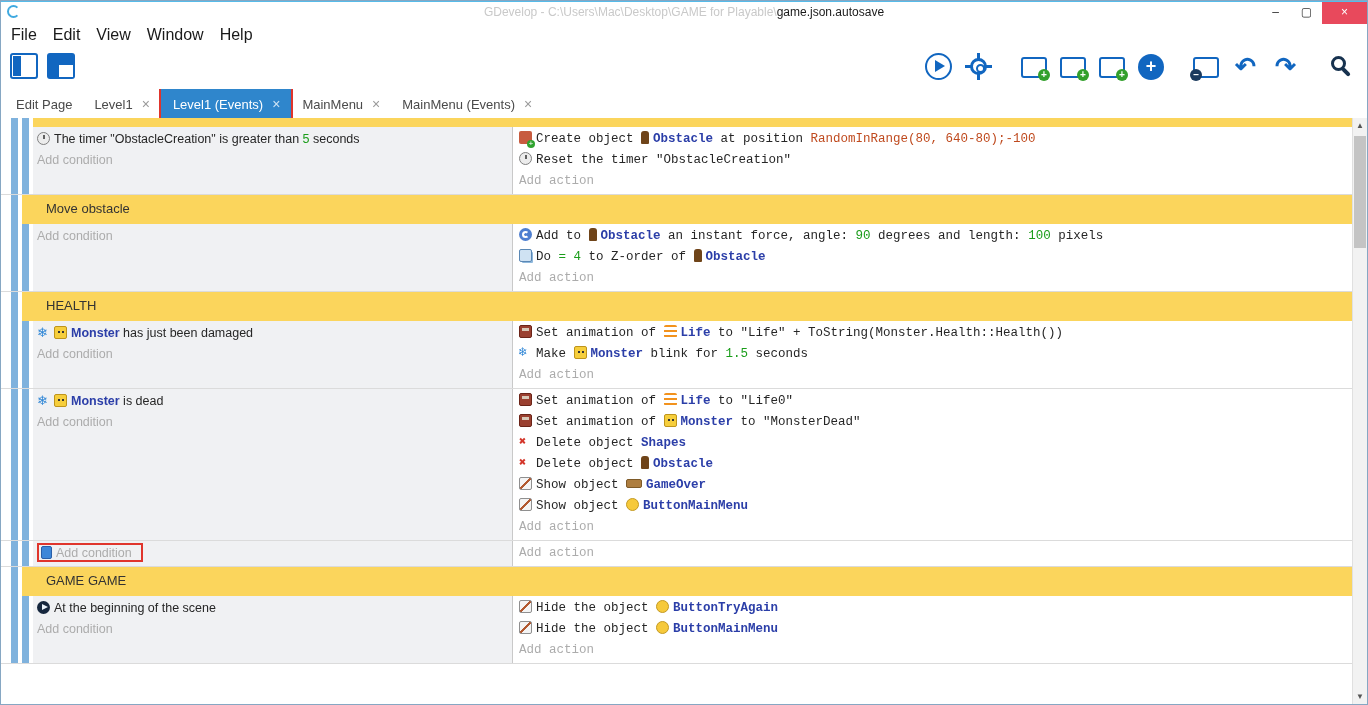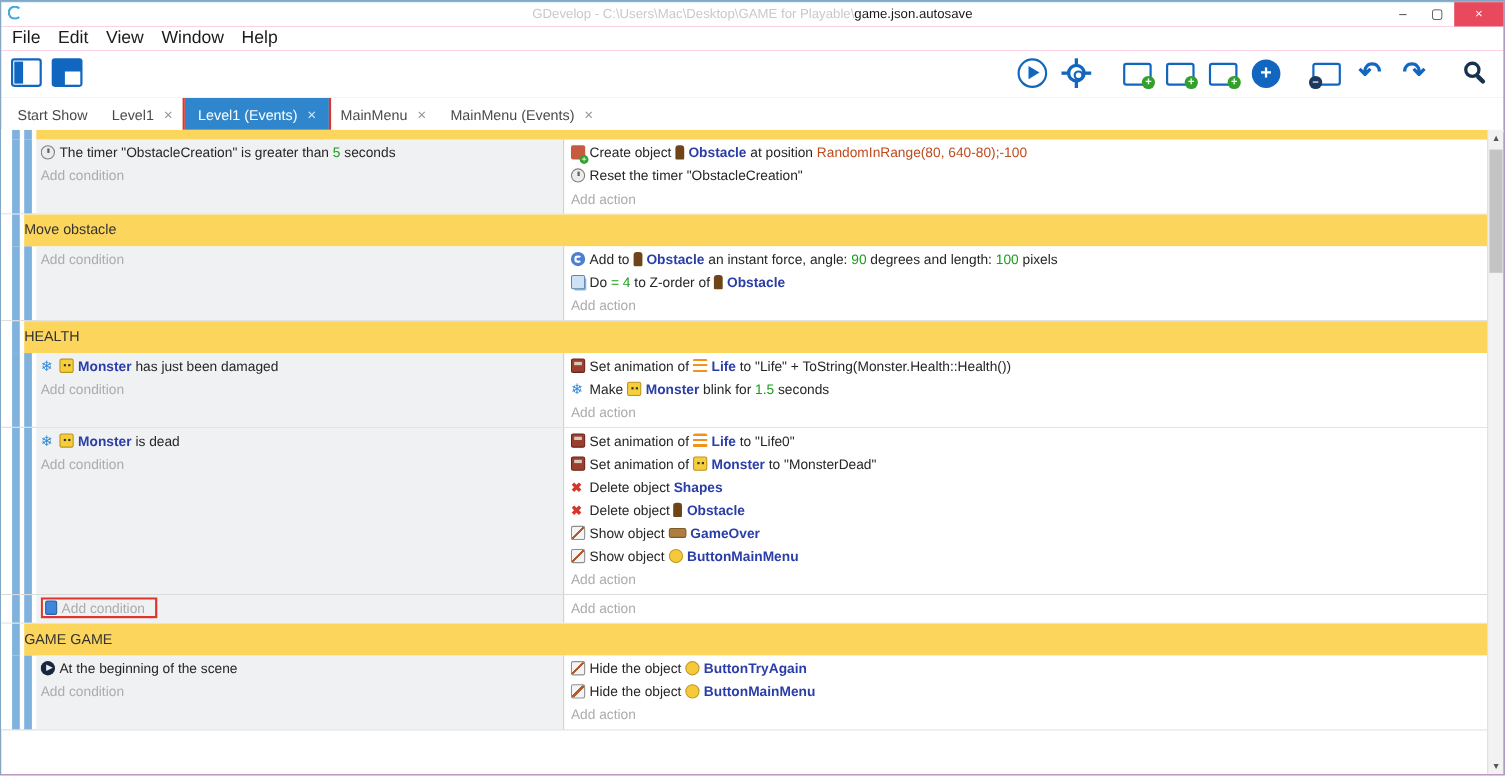--- a/index.html
+++ b/index.html
@@ -77,24 +77,24 @@
   .tab.annotated { outline:2px solid #E0352C; outline-offset:0px;padding-left:12px; }
 
   
   #sheet { position:absolute; top:117px; left:0; right:15px; bottom:0; background:#fff; overflow:hidden; }
   .row { display:flex; align-items:stretch; padding-left:10px; background:#fff; }
   .event-row { border-bottom:1px solid #DBDBDB; }
   .bar { width:7px; background:#7FB2DD; margin-right:4px; flex:none; }
   .sliver-row { height:9px; }
   .sliver { flex:1; background:#FBD55C; }
   .group-row { height:29px; }
-  .group-head { flex:1; background:#FBD55C; font-size:13px; color:#333; line-height:28px; padding-left:0; }
+  .group-head { flex:1; background:#FBD55C; font-size:13px; color:#333; line-height:28px; padding-left:24px; }
   .cond-col { width:480px; box-sizing:border-box; background:#F0F1F3; border-right:1px solid #C9C9C9;
               padding:2px 4px; flex:none; overflow:hidden; }
-  .act-col { flex:1; padding:2px 6px; background:#fff; overflow:hidden; }
+  .act-col { flex:1; padding:2px 6px; background:#fff; overflow:hidden;font-family:Liberation Mono, monospace; }
   .line { height:21px; line-height:20px; font-size:12.5px; white-space:nowrap; overflow:hidden; }
   .ph .ph-text { color:#ACACAC; }
   .sg-t { color:#262626; }
   .sg-o { color:#2B3EA8; font-weight:bold; }
   .sg-n { color:#1A9D1A; }
   .sg-e { color:#BF4A1E; }
   .sg-s { color:#262626; }
   .red-box { display:inline-flex; align-items:center; border:2px solid #E0352C;
              padding:1px 9px 1px 2px; height:19px; box-sizing:border-box; }
 
@@ -175,21 +175,21 @@
         <span class="tbi add-new-icon" data-name="add-new-icon"></span>
         <span class="tbi remove-scene-icon" data-name="remove-scene-icon"></span>
         <span class="tbi undo-icon" data-name="undo-icon"></span>
         <span class="tbi redo-icon" data-name="redo-icon"></span>
         <span class="tbi search-icon" data-name="search-icon"></span>
       </div>
   </div>
 
   <div id="tab-bar" data-name="tab-bar">
       <div class="tab" data-name="tab-start-page">
-        <span class="tab-label" data-name="tab-label">Start Show</span>
+        <span class="tab-label" data-name="tab-label">Edit Page</span>
       </div>
       <div class="tab" data-name="tab-level1">
         <span class="tab-label" data-name="tab-label">Level1</span>
         <span class="tab-close" data-name="tab-close-icon">×</span>
       </div>
       <div class="tab active annotated" data-name="tab-level1-events">
         <span class="tab-label" data-name="tab-label">Level1 (Events)</span>
         <span class="tab-close" data-name="tab-close-icon">×</span>
       </div>
       <div class="tab" data-name="tab-mainmenu">

